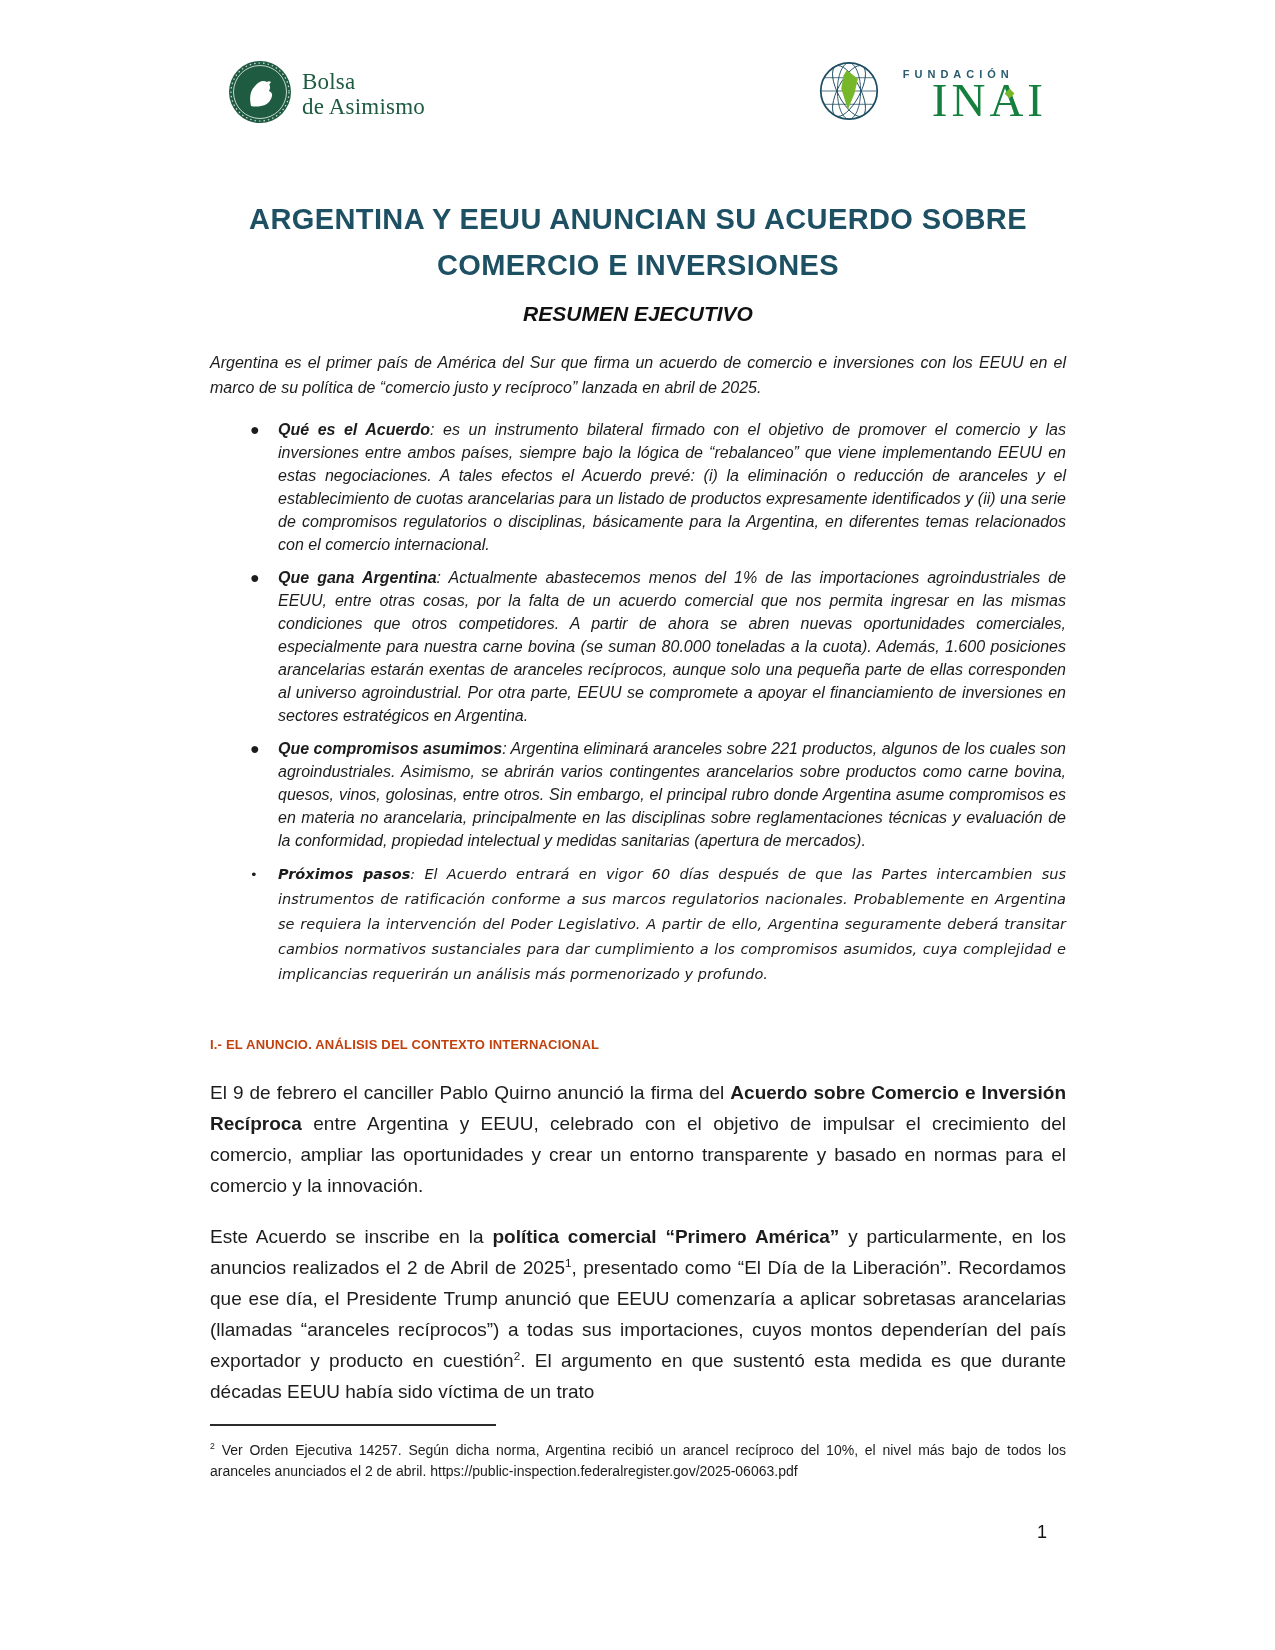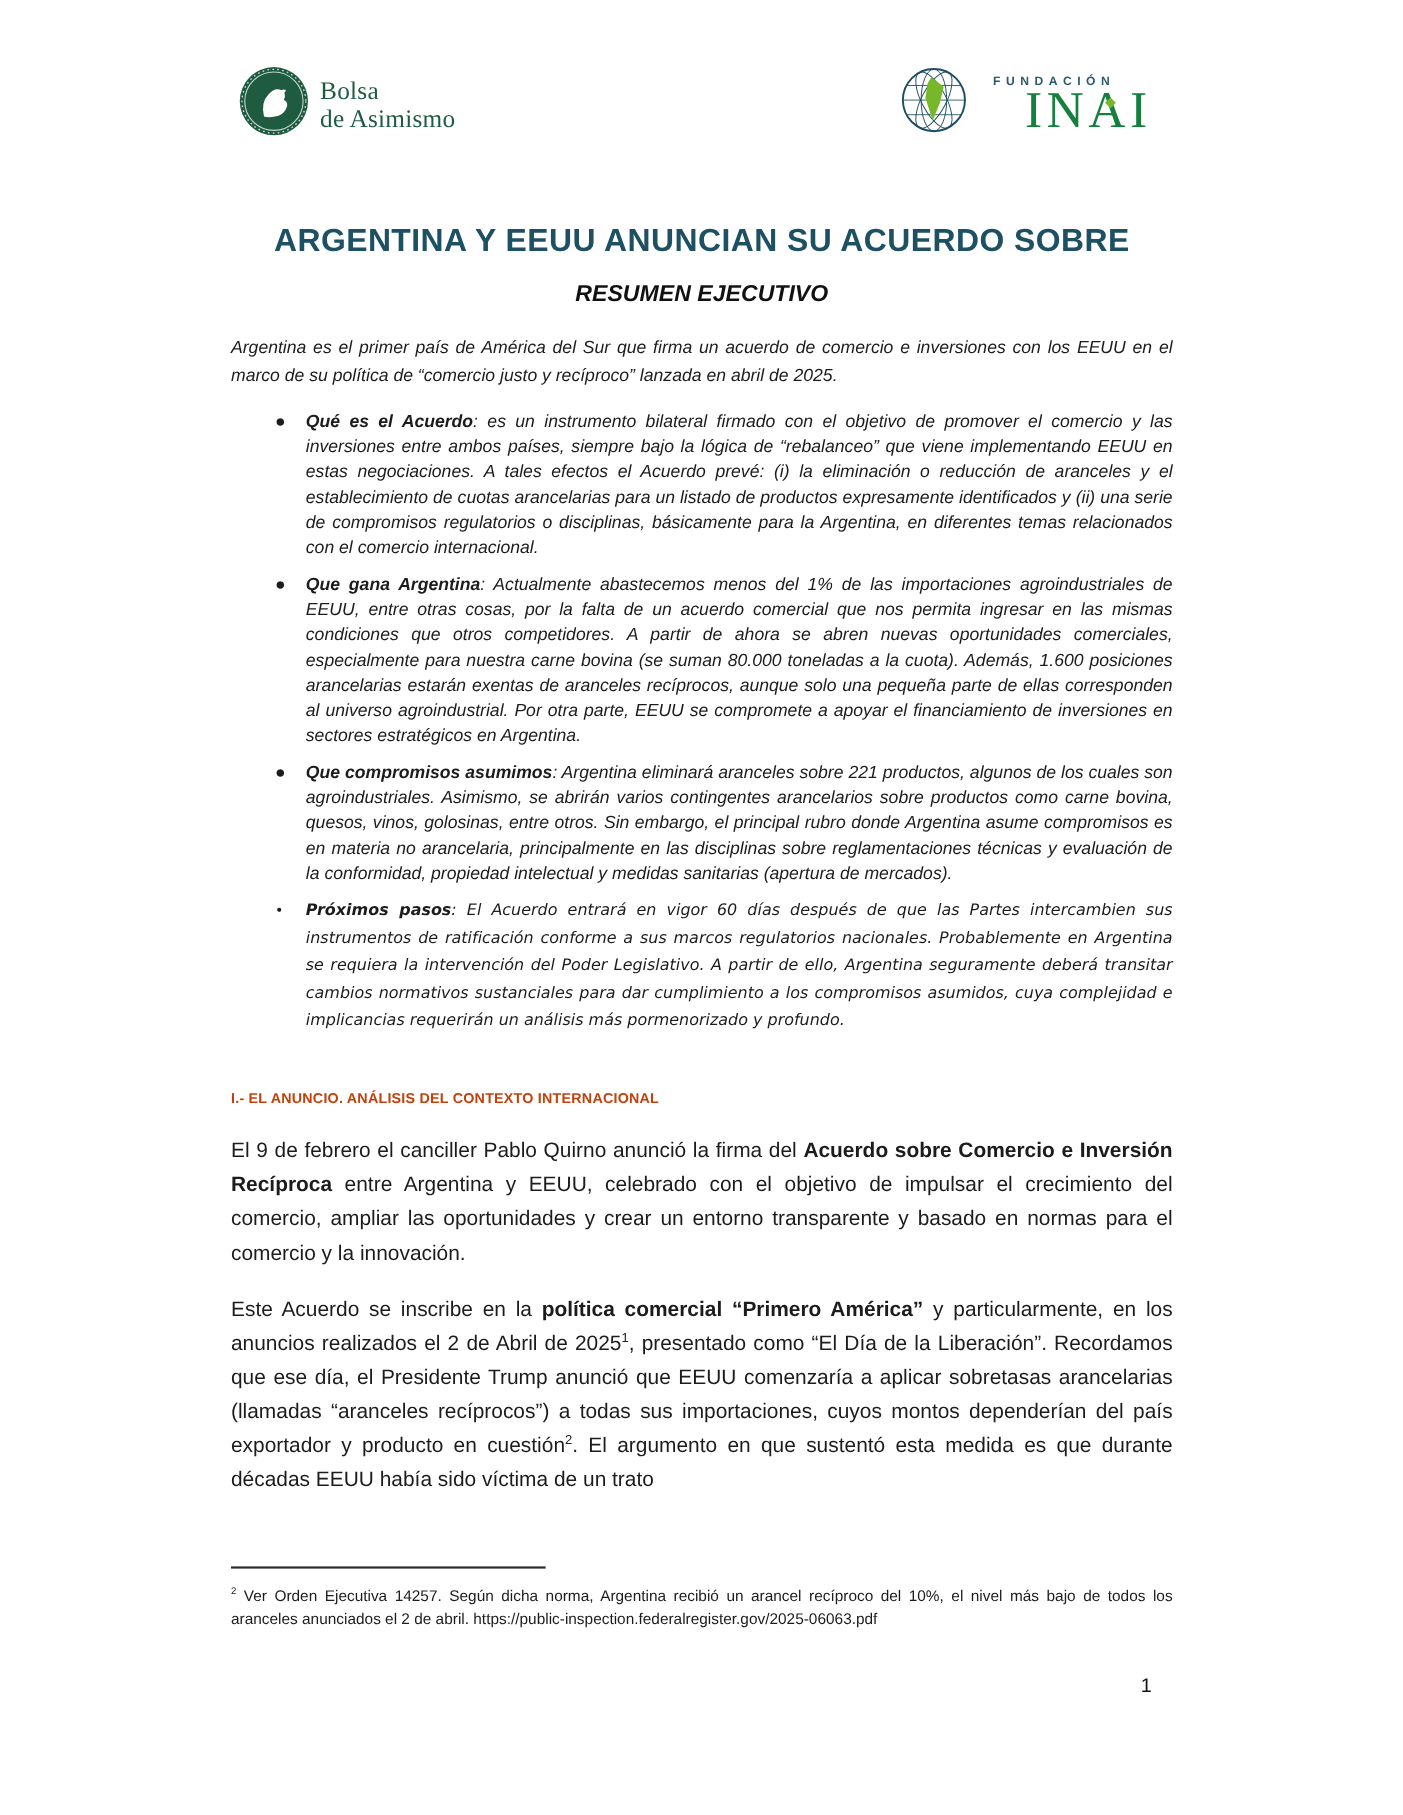--- a/index.html
+++ b/index.html
@@ -6,21 +6,21 @@
   .page{
     position:relative;
     width:1275px;height:1650px;
     background:#ffffff;
     font-family:"Liberation Sans", sans-serif;
     color:#1c1c1c;
     overflow:hidden;
   }
   
   .header{
-    position:absolute;top:60px;left:217px;right:228px;
+    position:absolute;top:60px;left:228px;right:228px;
     display:flex;justify-content:space-between;align-items:flex-start;
   }
   .bolsa{display:flex;align-items:center;gap:10px;}
   .bolsa-text{
     font-family:"Liberation Serif", serif;
     color:#1e5b41;font-size:23px;line-height:25px;letter-spacing:.2px;
   }
   .inai{display:flex;align-items:center;gap:8px;}
   .inai-text{display:flex;flex-direction:column;align-items:flex-start;}
   .inai-top{
@@ -124,20 +124,21 @@
           <span class="inai-dot"></span>
         </span>
       </span>
     </div>
   </div>
 
   <div class="main">
 
     <h1 class="doc-title">
       <div>ARGENTINA Y EEUU ANUNCIAN SU ACUERDO SOBRE</div>
+      <div>COMERCIO E INVERSIONES</div>
     </h1>
 
     <div class="doc-subtitle">RESUMEN EJECUTIVO</div>
 
     <p class="intro">Argentina es el primer país de América del Sur que firma un acuerdo de comercio e inversiones con los EEUU en el marco de su política de “comercio justo y recíproco” lanzada en abril de 2025.</p>
 
     <ul class="bullets">
       <li>
         <span class="dot">●</span>
         <b>Qué es el Acuerdo</b><span>: es un instrumento bilateral firmado con el objetivo de promover el comercio y las inversiones entre ambos países, siempre bajo la lógica de “rebalanceo” que viene implementando EEUU en estas negociaciones. A tales efectos el Acuerdo prevé: (i) la eliminación o reducción de aranceles y el establecimiento de cuotas arancelarias para un listado de productos expresamente identificados y (ii) una serie de compromisos regulatorios o disciplinas, básicamente para la Argentina, en diferentes temas relacionados con el comercio internacional.</span>

